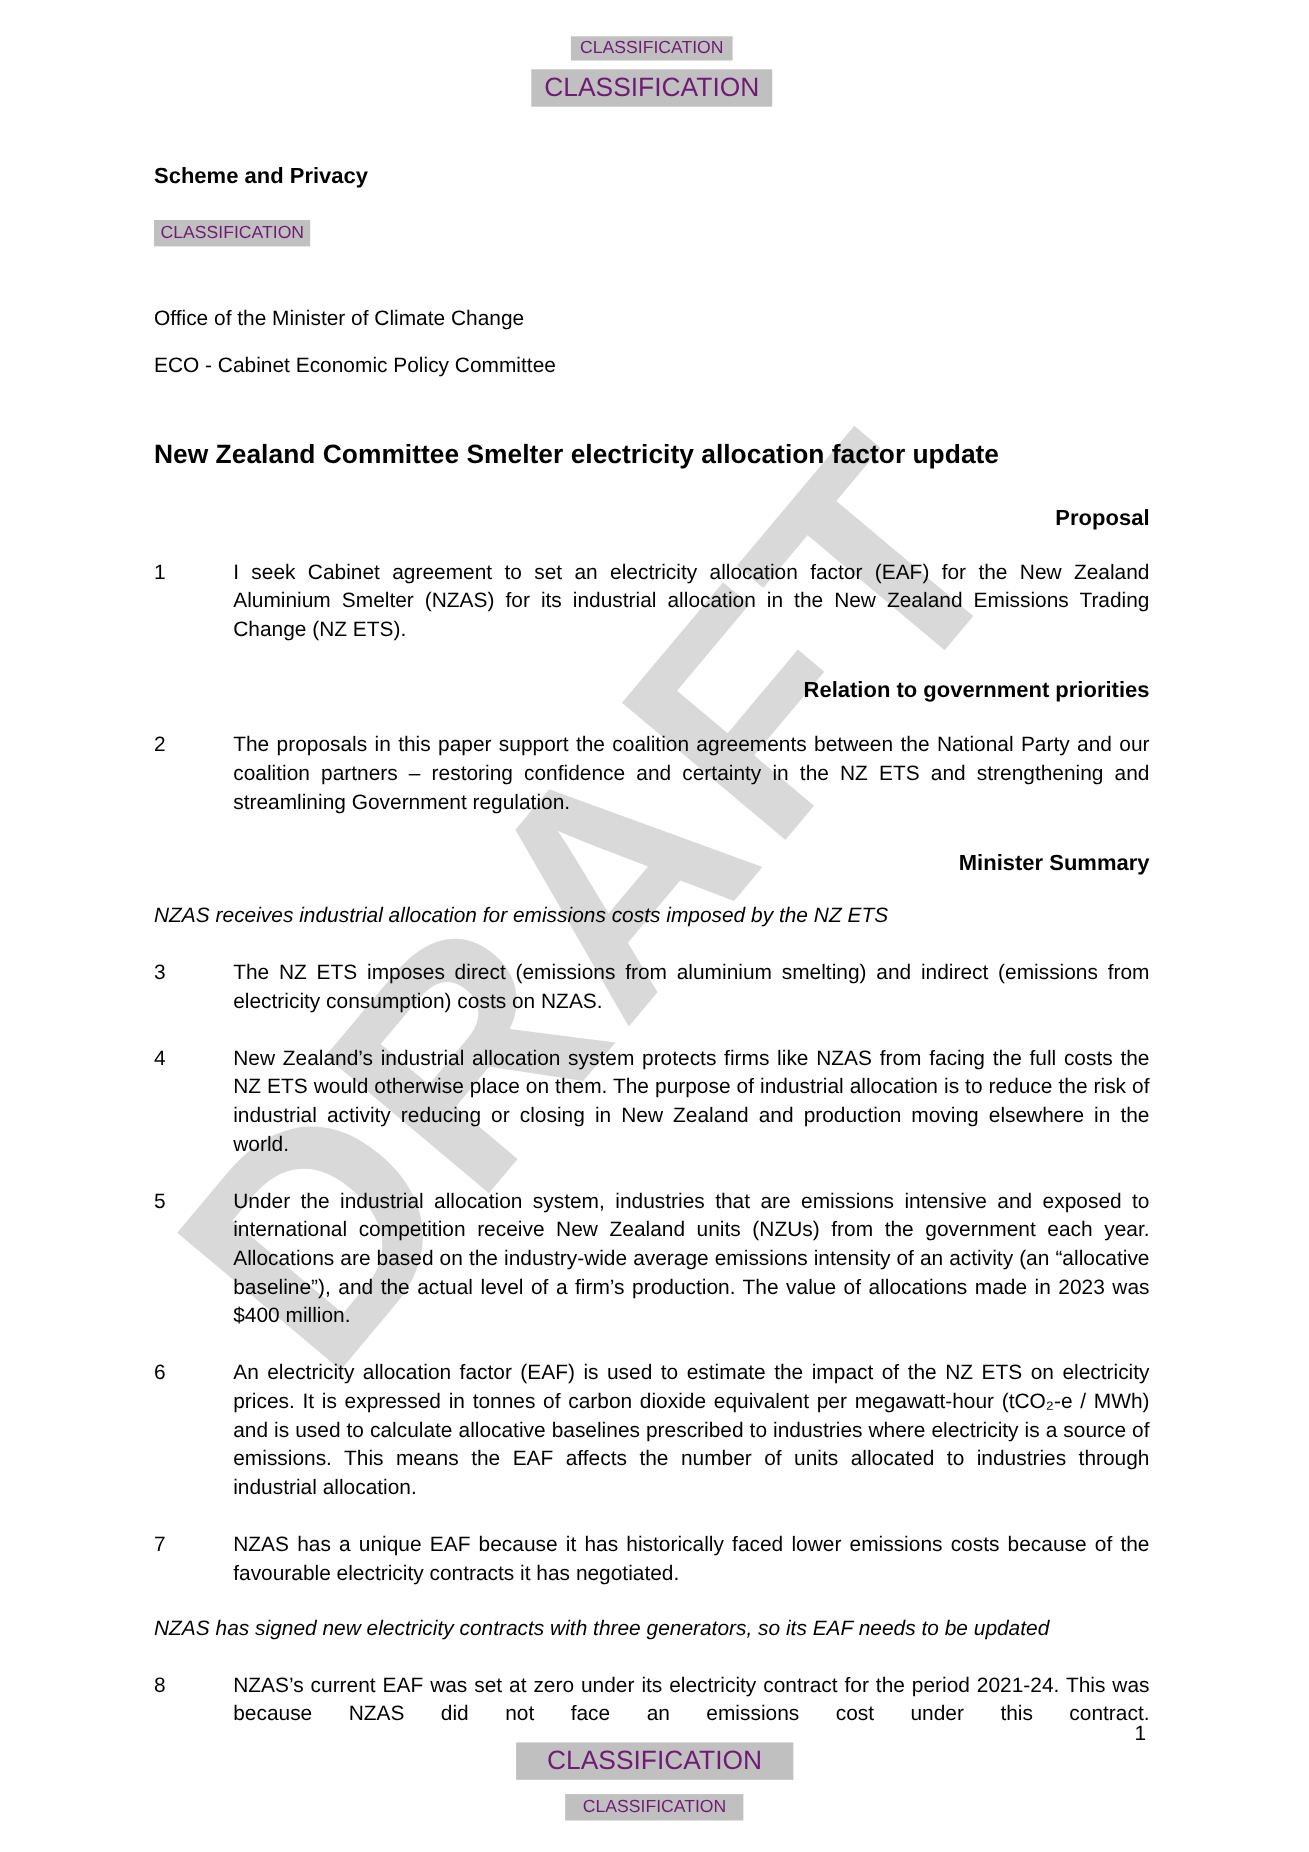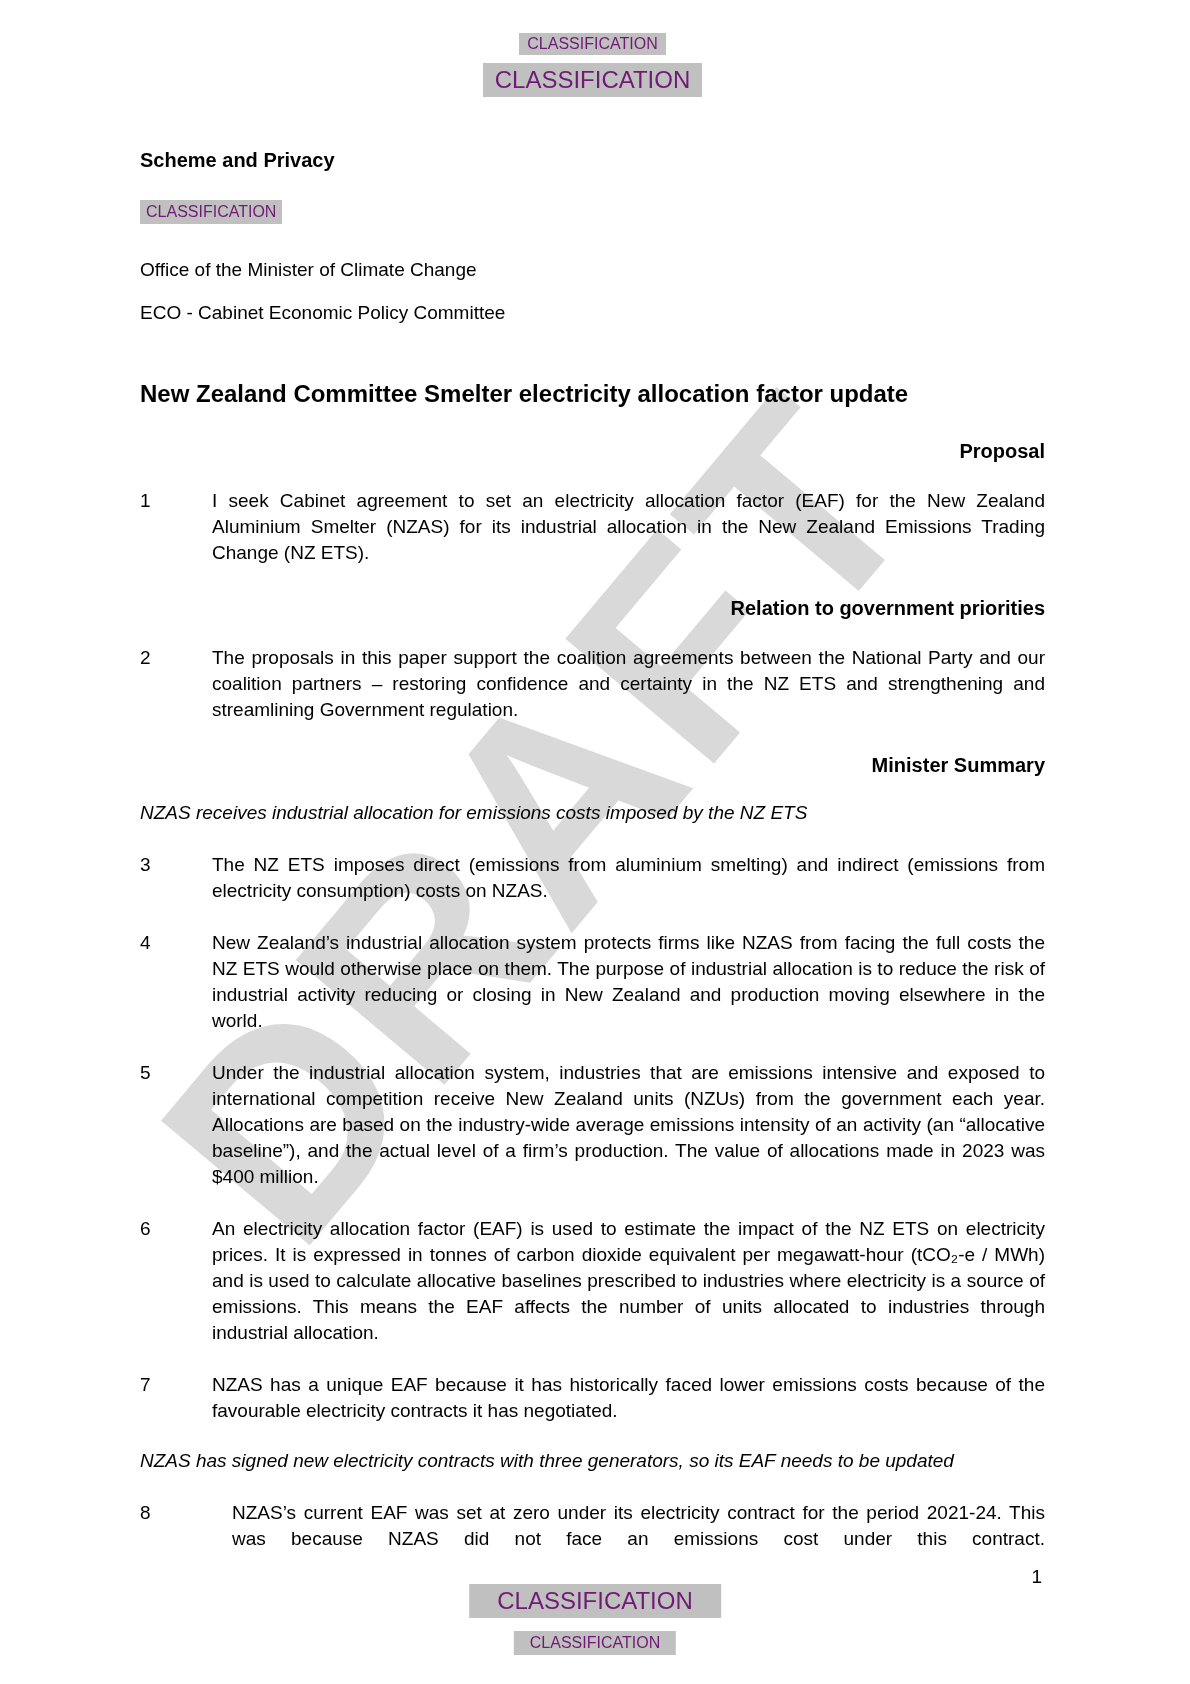--- a/index.html
+++ b/index.html
@@ -33,30 +33,30 @@
   .cls-box {
     background:var(--cls-bg,#c0c0c0);
     color:#701a75;
     display:table;
     line-height:1.25;
   }
   .cls-top-sm { margin:33px auto 0 auto; font-size:16px; padding:1px 8px; }
   .cls-top-lg { margin:8px auto 0 auto;  font-size:24px; padding:2px 12px; }
   .policy { margin-top:52px; font-size:20px; font-weight:bold; line-height:22px; }
   .cls-inline { margin-top:29px; font-size:16px; padding:2px 6px; }
-  .office { margin-top:36px; font-size:19px; line-height:20px; }
+  .office { margin-top:56px; font-size:19px; line-height:20px; }
   .eco    { margin-top:23px; font-size:19px; line-height:20px; }
   .title  { margin:56px 0 0 0; font-size:24px; font-weight:bold; line-height:30px; }
   #blocks { margin-top:7px; }
   .h2  { margin:31px 0 0 0; font-size:20px; font-weight:bold; line-height:22px;text-align:right; }
   .sub { margin-top:24px; font-size:19px; font-style:italic; line-height:26px; }
   .para { margin-top:26px; display:flex; }
   .para .num { flex:0 0 72px; font-size:19px; line-height:26px; }
   .para .txt { flex:1 1 auto; font-size:19px; line-height:26px; text-align:justify; }
-  .para.cont .txt { text-align-last:justify;margin-left:20px; }
+  .para.cont .txt { text-align-last:justify; }
   .page-number {
     position:absolute; z-index:1;
     top:1566px; right:148px;
     font-size:19px; line-height:22px;
   }
   .cls-bot-lg {
     position:absolute; z-index:1;
     top:1584px; left:50%; transform:translateX(-50%);
     font-size:24px; padding:2px 28px;
   }

